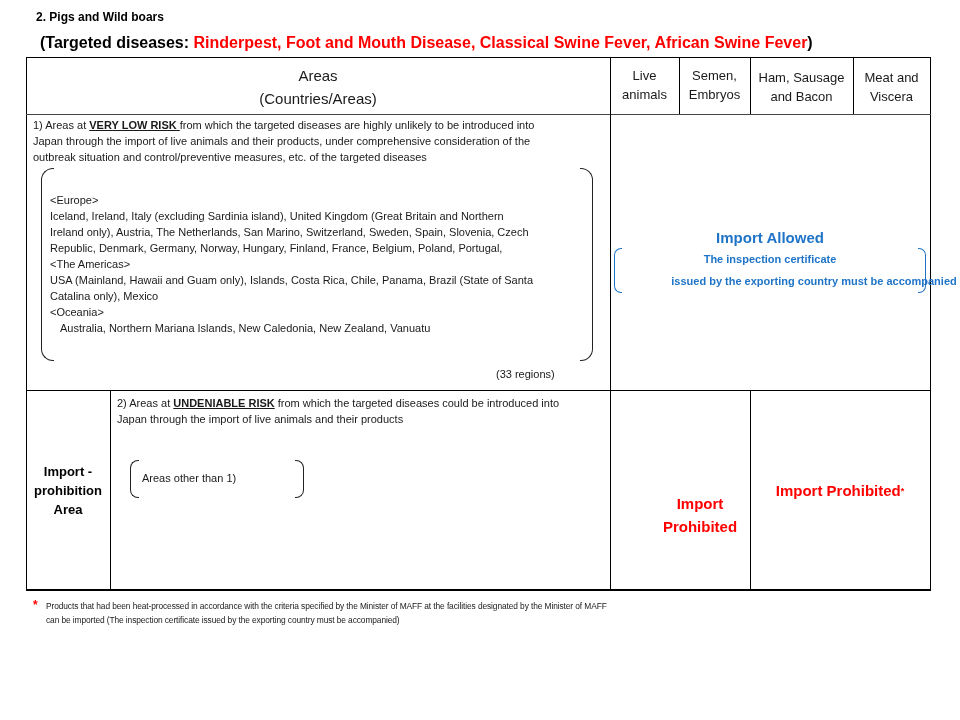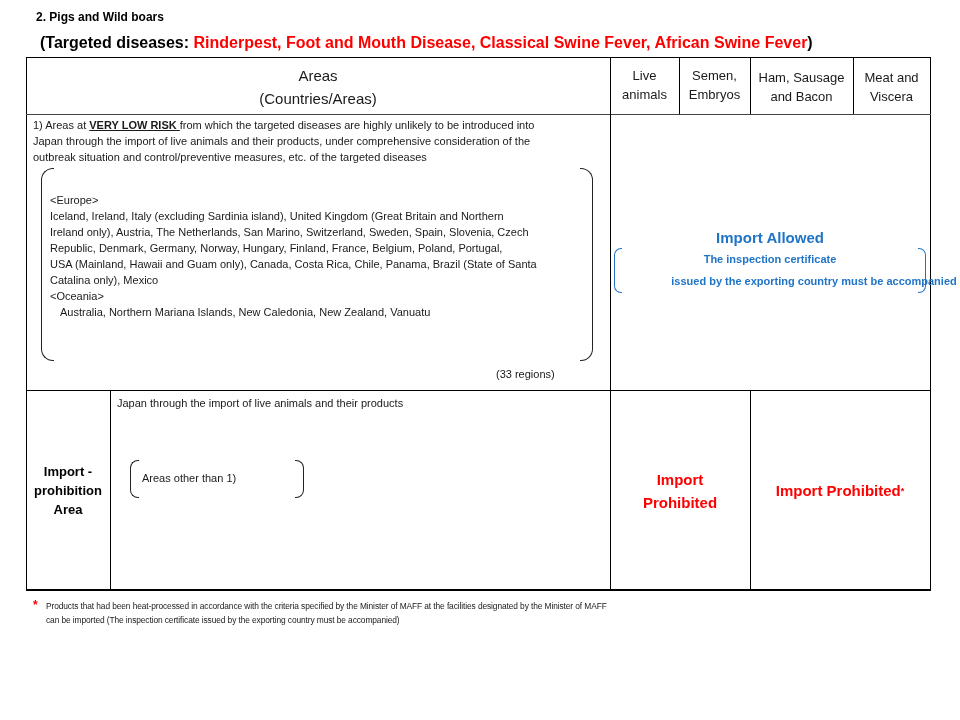--- a/index.html
+++ b/index.html
@@ -99,49 +99,51 @@
 </div>
 
 <div class="bracket-l" style="left:41px; top:168px; width:12px; height:191px;"></div>
 <div class="bracket-r" style="left:580px; top:168px; width:12px; height:191px;"></div>
 
 <div class="para small" id="region-list" style="left:50px; top:192px; width:540px;">
   <div style="white-space:nowrap;">&lt;Europe&gt;</div>
   <div style="white-space:nowrap;">Iceland, Ireland, Italy (excluding Sardinia island), United Kingdom (Great Britain and Northern</div>
   <div style="white-space:nowrap;">Ireland only), Austria, The Netherlands, San Marino, Switzerland, Sweden,  Spain, Slovenia, Czech</div>
   <div style="white-space:nowrap;">Republic, Denmark,  Germany,  Norway, Hungary, Finland, France, Belgium,  Poland, Portugal,</div>
-  <div style="white-space:nowrap;">USA (Mainland, Hawaii and Guam only), Canada, Costa Rica, Chile, Panama, Brazil (State of Santa</div>
+  <div style="white-space:nowrap;">&lt;The  Americas&gt;</div>
+  <div style="white-space:nowrap;">USA (Mainland, Hawaii and Guam only), Islands, Costa Rica, Chile, Panama, Brazil (State of Santa</div>
   <div style="white-space:nowrap;">Catalina only), Mexico</div>
   <div style="white-space:nowrap;">&lt;Oceania&gt;</div>
   <div style="white-space:nowrap;margin-left:10px;">Australia, Northern Mariana Islands, New Caledonia, New Zealand, Vanuatu</div>
 </div>
 
 <div class="para small" style="left:496px; top:366px;">(33 regions)</div>
 
 <div class="allowed-title">Import Allowed</div>
 <div class="allowed-sub" style="top:251px;">The inspection  certificate</div>
 <div class="allowed-sub" style="top:273px;padding-left:44px;">issued by the exporting country must be accompanied</div>
 <div class="blue-br-l" style="left:614px; top:248px; width:7px; height:43px;"></div>
 <div class="blue-br-r" style="left:918px; top:248px; width:7px; height:43px;"></div>
 
 <div class="ipa">
   <div>Import -</div>
   <div>prohibition</div>
   <div>Area</div>
 </div>
 
 <div class="para small" style="left:117px; top:395px; width:490px;">
+  <div style="white-space:nowrap;"><span>2) Areas at </span><span class="uline">UNDENIABLE  RISK</span><span>  from which the targeted  diseases could be introduced into</span></div>
   <div style="white-space:nowrap;">Japan through the  import of live animals and their products</div>
 </div>
 
 <div class="bracket-l" style="left:130px; top:460px; width:8px; height:36px; border-radius:8px 0 0 8px;"></div>
 <div class="bracket-r" style="left:295px; top:460px; width:8px; height:36px; border-radius:0 8px 8px 0;"></div>
 <div class="para small" style="left:142px; top:470px; white-space:nowrap;text-align:right;">Areas other than 1)</div>
 
-<div class="prohib" style="left:610px; width:140px; top:468px;">
+<div class="prohib" style="left:610px; width:140px; top:492px;padding-left:20px;">
   <div>Import</div>
   <div>Prohibited</div>
 </div>
 <div class="prohib" style="left:750px; width:180px; top:479px; white-space:nowrap;">
   <span>Import Prohibited</span><span class="asterisk">*</span>
 </div>
 
 <div class="foot-star">*</div>
 <div class="foot" style="top:601px;">Products that had been heat-processed in accordance with the criteria specified by the Minister of MAFF at the facilities designated by  the Minister of MAFF</div>
 <div class="foot" style="top:615px;">can be imported (The inspection certificate issued by the exporting country must be accompanied)</div>

